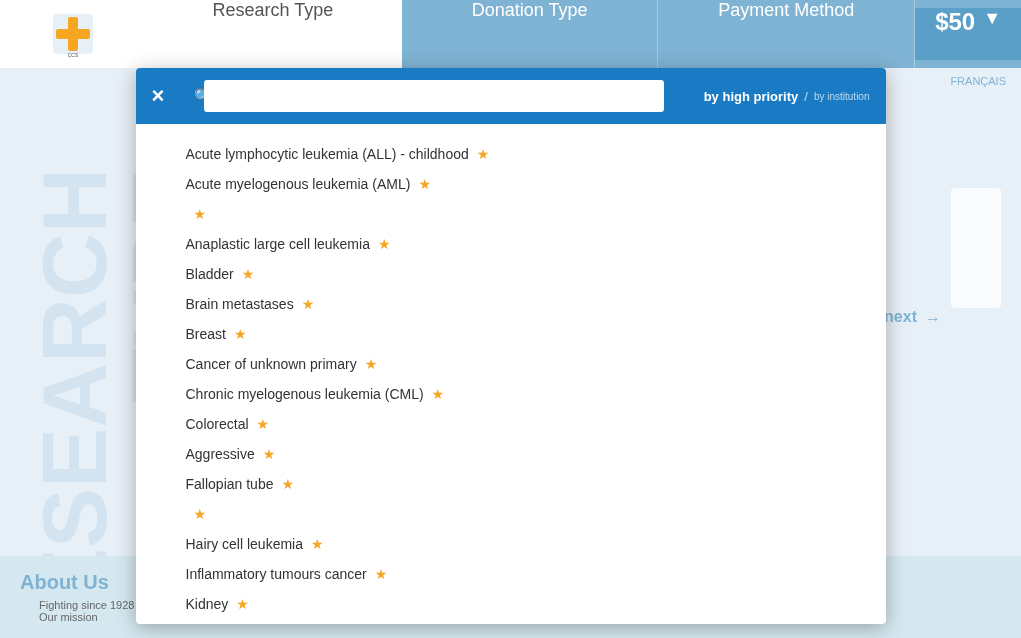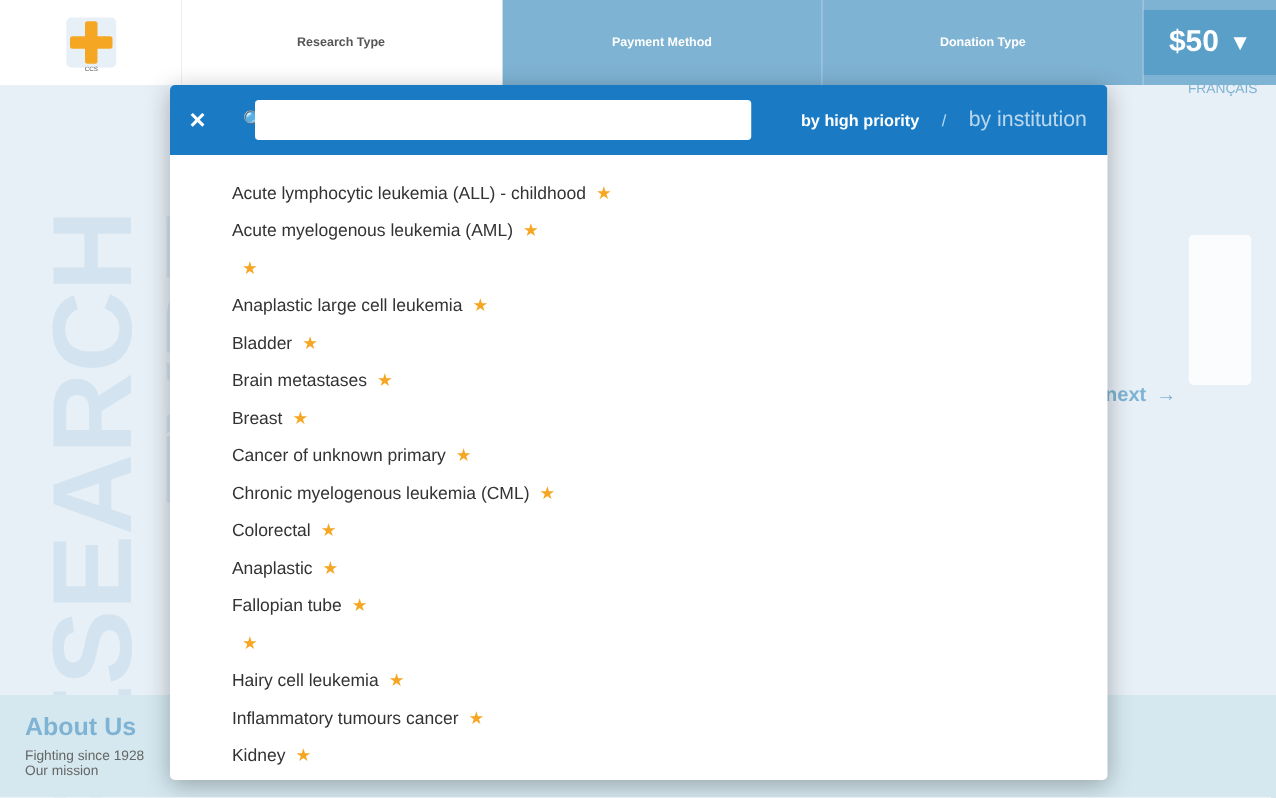--- a/index.html
+++ b/index.html
@@ -41,59 +41,59 @@
       display: flex;
       flex: 1;
       height: 68px;
       align-items: center;
     }
 
     .nav-step {
       flex: 1;
       height: 100%;
       display: flex;
-      align-items: center;
+      align-items: flex-start;
       justify-content: center;
       color: white;
-      font-size: 10px;
-      font-weight: bold;
+      font-size: 18px;
+      font-weight: normal;
       cursor: pointer;
       border-right: 1px solid rgba(255,255,255,0.3);
     }
 
     .nav-step.active {
       background: white;
       color: #555;
     }
 
     .amount-area {
       background: #5a9fc7;
       height: 52px;
       display: flex;
-      align-items: center;
+      align-items: flex-start;
       padding: 0 20px;
       min-width: 100px;
     }
 
     .amount-display {
       color: white;
       font-size: 24px;
       font-weight: bold;
     }
 
     .dropdown-arrow {
       color: white;
       font-size: 18px;
       margin-left: 8px;
     }
 
     
     .francais-link {
       position: absolute;
-      top: 65px;
+      top: 75px;
       right: 15px;
       color: #7fb3d3;
       font-size: 11px;
       text-decoration: none;
       z-index: 2;
     }
 
     
     .bg-content {
       position: absolute;
@@ -226,38 +226,38 @@
     .search-icon-inside {
       position: absolute;
       left: 10px;
       color: #999;
       font-size: 14px;
     }
 
     .sort-options {
       display: flex;
       align-items: center;
-      gap: 18px;
+      gap: 6px;
       white-space: nowrap;
     }
 
     .sort-active {
       color: white;
       font-size: 13px;
       font-weight: bold;
     }
 
     .sort-divider {
       color: rgba(255,255,255,0.7);
       font-size: 13px;
     }
 
     .sort-inactive {
       color: rgba(255,255,255,0.7);
-      font-size: 17px;
+      font-size: 10px;
       cursor: pointer;
     }
 
     
     .modal-body {
       padding: 10px 0 0 0;
       max-height: 500px;
       overflow-y: auto;
     }
 
@@ -305,20 +305,21 @@
     }
 
     .about-columns {
       display: flex;
       gap: 40px;
     }
 
     .about-col-text {
       color: #666;
       font-size: 11px;
+      margin-left: 19px;
     }
   </style>
 </head>
 <body>
 
 <header class="header">
   <div class="logo-area">
 
     <svg class="logo-icon" viewBox="0 0 50 50">
       <rect x="5" y="5" width="40" height="40" rx="4" fill="#e8f0f7"></rect>
@@ -326,24 +327,24 @@
       <rect x="20" y="8" width="10" height="34" fill="#f5a623" rx="2"></rect>
       <rect x="8" y="20" width="34" height="10" fill="#f5a623" rx="2"></rect>
       <text x="25" y="48" font-size="5" text-anchor="middle" fill="#555">CCS</text>
     </svg>
   </div>
   <nav class="nav-steps">
     <div class="nav-step active">
       <span>Research Type</span>
     </div>
     <div class="nav-step">
+      <span>Donation Type</span>
+    </div>
+    <div class="nav-step">
       <span>Payment Method</span>
-    </div>
-    <div class="nav-step">
-      <span>Donation Type</span>
     </div>
   </nav>
   <div class="amount-area">
     <span class="amount-display">$50</span>
     <span class="dropdown-arrow">▼</span>
   </div>
 </header>
 
 <a class="francais-link">FRANÇAIS</a>
 
@@ -425,21 +426,21 @@
         </li>
         <li class="cancer-item">
           <span class="cancer-item-name">Chronic myelogenous leukemia (CML)</span>
           <span class="star-icon">★</span>
         </li>
         <li class="cancer-item">
           <span class="cancer-item-name">Colorectal</span>
           <span class="star-icon">★</span>
         </li>
         <li class="cancer-item">
-          <span class="cancer-item-name">Anaplastic</span>
+          <span class="cancer-item-name">Aggressive</span>
           <span class="star-icon">★</span>
         </li>
         <li class="cancer-item">
           <span class="cancer-item-name">Fallopian tube</span>
           <span class="star-icon">★</span>
         </li>
         <li class="cancer-item">
           <span class="star-icon">★</span>
         </li>
         <li class="cancer-item">

